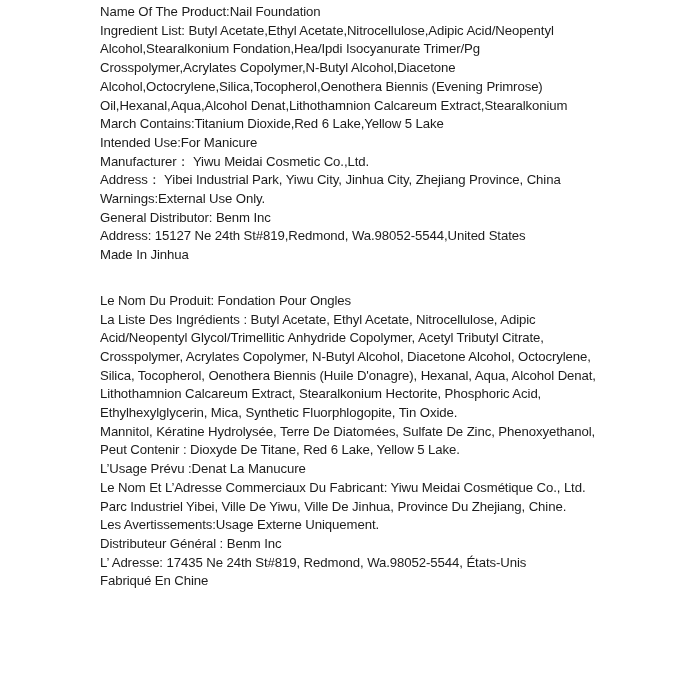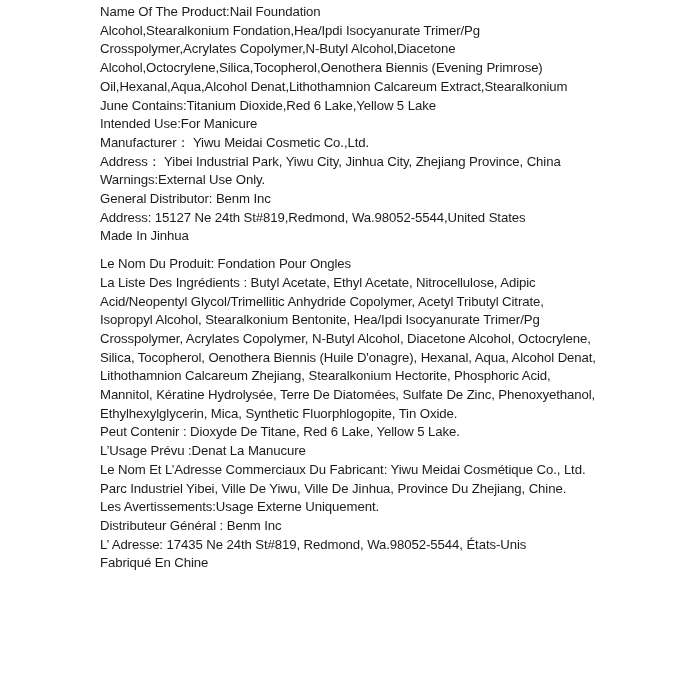--- a/index.html
+++ b/index.html
@@ -21,57 +21,57 @@
     top: 3px;
     right: 24px;
     color: #1c1c1c;
     font-size: 13.2px;
     line-height: 18.7px;
   }
   .label-section {
     display: block;
   }
   .label-section + .label-section {
-    margin-top: 9px; 
+    margin-top: 27px; 
   }
   .line {
     white-space: nowrap;
     letter-spacing: -0.1px;
   }
 </style>
 </head>
 <body>
 
 <div class="page">
   <main class="label-doc">
     <section class="label-section">
         <div class="line">Name Of The Product:Nail Foundation</div>
+        <div class="line">Ingredient List: Butyl Acetate,Ethyl Acetate,Nitrocellulose,Adipic Acid/Neopentyl</div>
         <div class="line">Alcohol,Stearalkonium Fondation,Hea/Ipdi Isocyanurate Trimer/Pg</div>
         <div class="line">Crosspolymer,Acrylates Copolymer,N-Butyl Alcohol,Diacetone</div>
         <div class="line">Alcohol,Octocrylene,Silica,Tocopherol,Oenothera Biennis (Evening Primrose)</div>
         <div class="line">Oil,Hexanal,Aqua,Alcohol Denat,Lithothamnion Calcareum Extract,Stearalkonium</div>
-        <div class="line">June Contains:Titanium Dioxide,Red 6 Lake,Yellow 5 Lake</div>
+        <div class="line">March Contains:Titanium Dioxide,Red 6 Lake,Yellow 5 Lake</div>
         <div class="line">Intended Use:For Manicure</div>
         <div class="line">Manufacturer： Yiwu Meidai Cosmetic Co.,Ltd.</div>
         <div class="line">Address： Yibei Industrial Park, Yiwu City, Jinhua City, Zhejiang Province, China</div>
         <div class="line">Warnings:External Use Only.</div>
         <div class="line">General Distributor: Benm Inc</div>
         <div class="line">Address: 15127 Ne 24th St#819,Redmond, Wa.98052-5544,United States</div>
         <div class="line">Made In Jinhua</div>
       </section>
     <section class="label-section">
         <div class="line">Le Nom Du Produit: Fondation Pour Ongles</div>
         <div class="line">La Liste Des Ingrédients : Butyl Acetate, Ethyl Acetate, Nitrocellulose, Adipic</div>
         <div class="line">Acid/Neopentyl Glycol/Trimellitic Anhydride Copolymer, Acetyl Tributyl Citrate,</div>
-        <div class="line">Isopropyl Alcohol, Stearalkonium Bentonite, Hea/Ipdi Isocyanurate Trimer/Pg</div>
         <div class="line">Crosspolymer, Acrylates Copolymer, N-Butyl Alcohol, Diacetone Alcohol, Octocrylene,</div>
         <div class="line">Silica, Tocopherol, Oenothera Biennis (Huile D'onagre), Hexanal, Aqua, Alcohol Denat,</div>
-        <div class="line">Lithothamnion Calcareum Zhejiang, Stearalkonium Hectorite, Phosphoric Acid,</div>
+        <div class="line">Lithothamnion Calcareum Extract, Stearalkonium Hectorite, Phosphoric Acid,</div>
+        <div class="line">Ethylhexylglycerin, Mica, Synthetic Fluorphlogopite, Tin Oxide.</div>
         <div class="line">Mannitol, Kératine Hydrolysée, Terre De Diatomées, Sulfate De Zinc, Phenoxyethanol,</div>
-        <div class="line">Ethylhexylglycerin, Mica, Synthetic Fluorphlogopite, Tin Oxide.</div>
         <div class="line">Peut Contenir : Dioxyde De Titane, Red 6 Lake, Yellow 5 Lake.</div>
         <div class="line">L’Usage Prévu :Denat La Manucure</div>
         <div class="line">Le Nom Et L’Adresse Commerciaux Du Fabricant: Yiwu Meidai Cosmétique Co., Ltd.</div>
         <div class="line">Parc Industriel Yibei, Ville De Yiwu, Ville De Jinhua, Province Du Zhejiang, Chine.</div>
         <div class="line">Les Avertissements:Usage Externe Uniquement.</div>
         <div class="line">Distributeur Général : Benm Inc</div>
         <div class="line">L’ Adresse: 17435 Ne 24th St#819, Redmond, Wa.98052-5544, États-Unis</div>
         <div class="line">Fabriqué En Chine</div>
       </section>
   </main>

